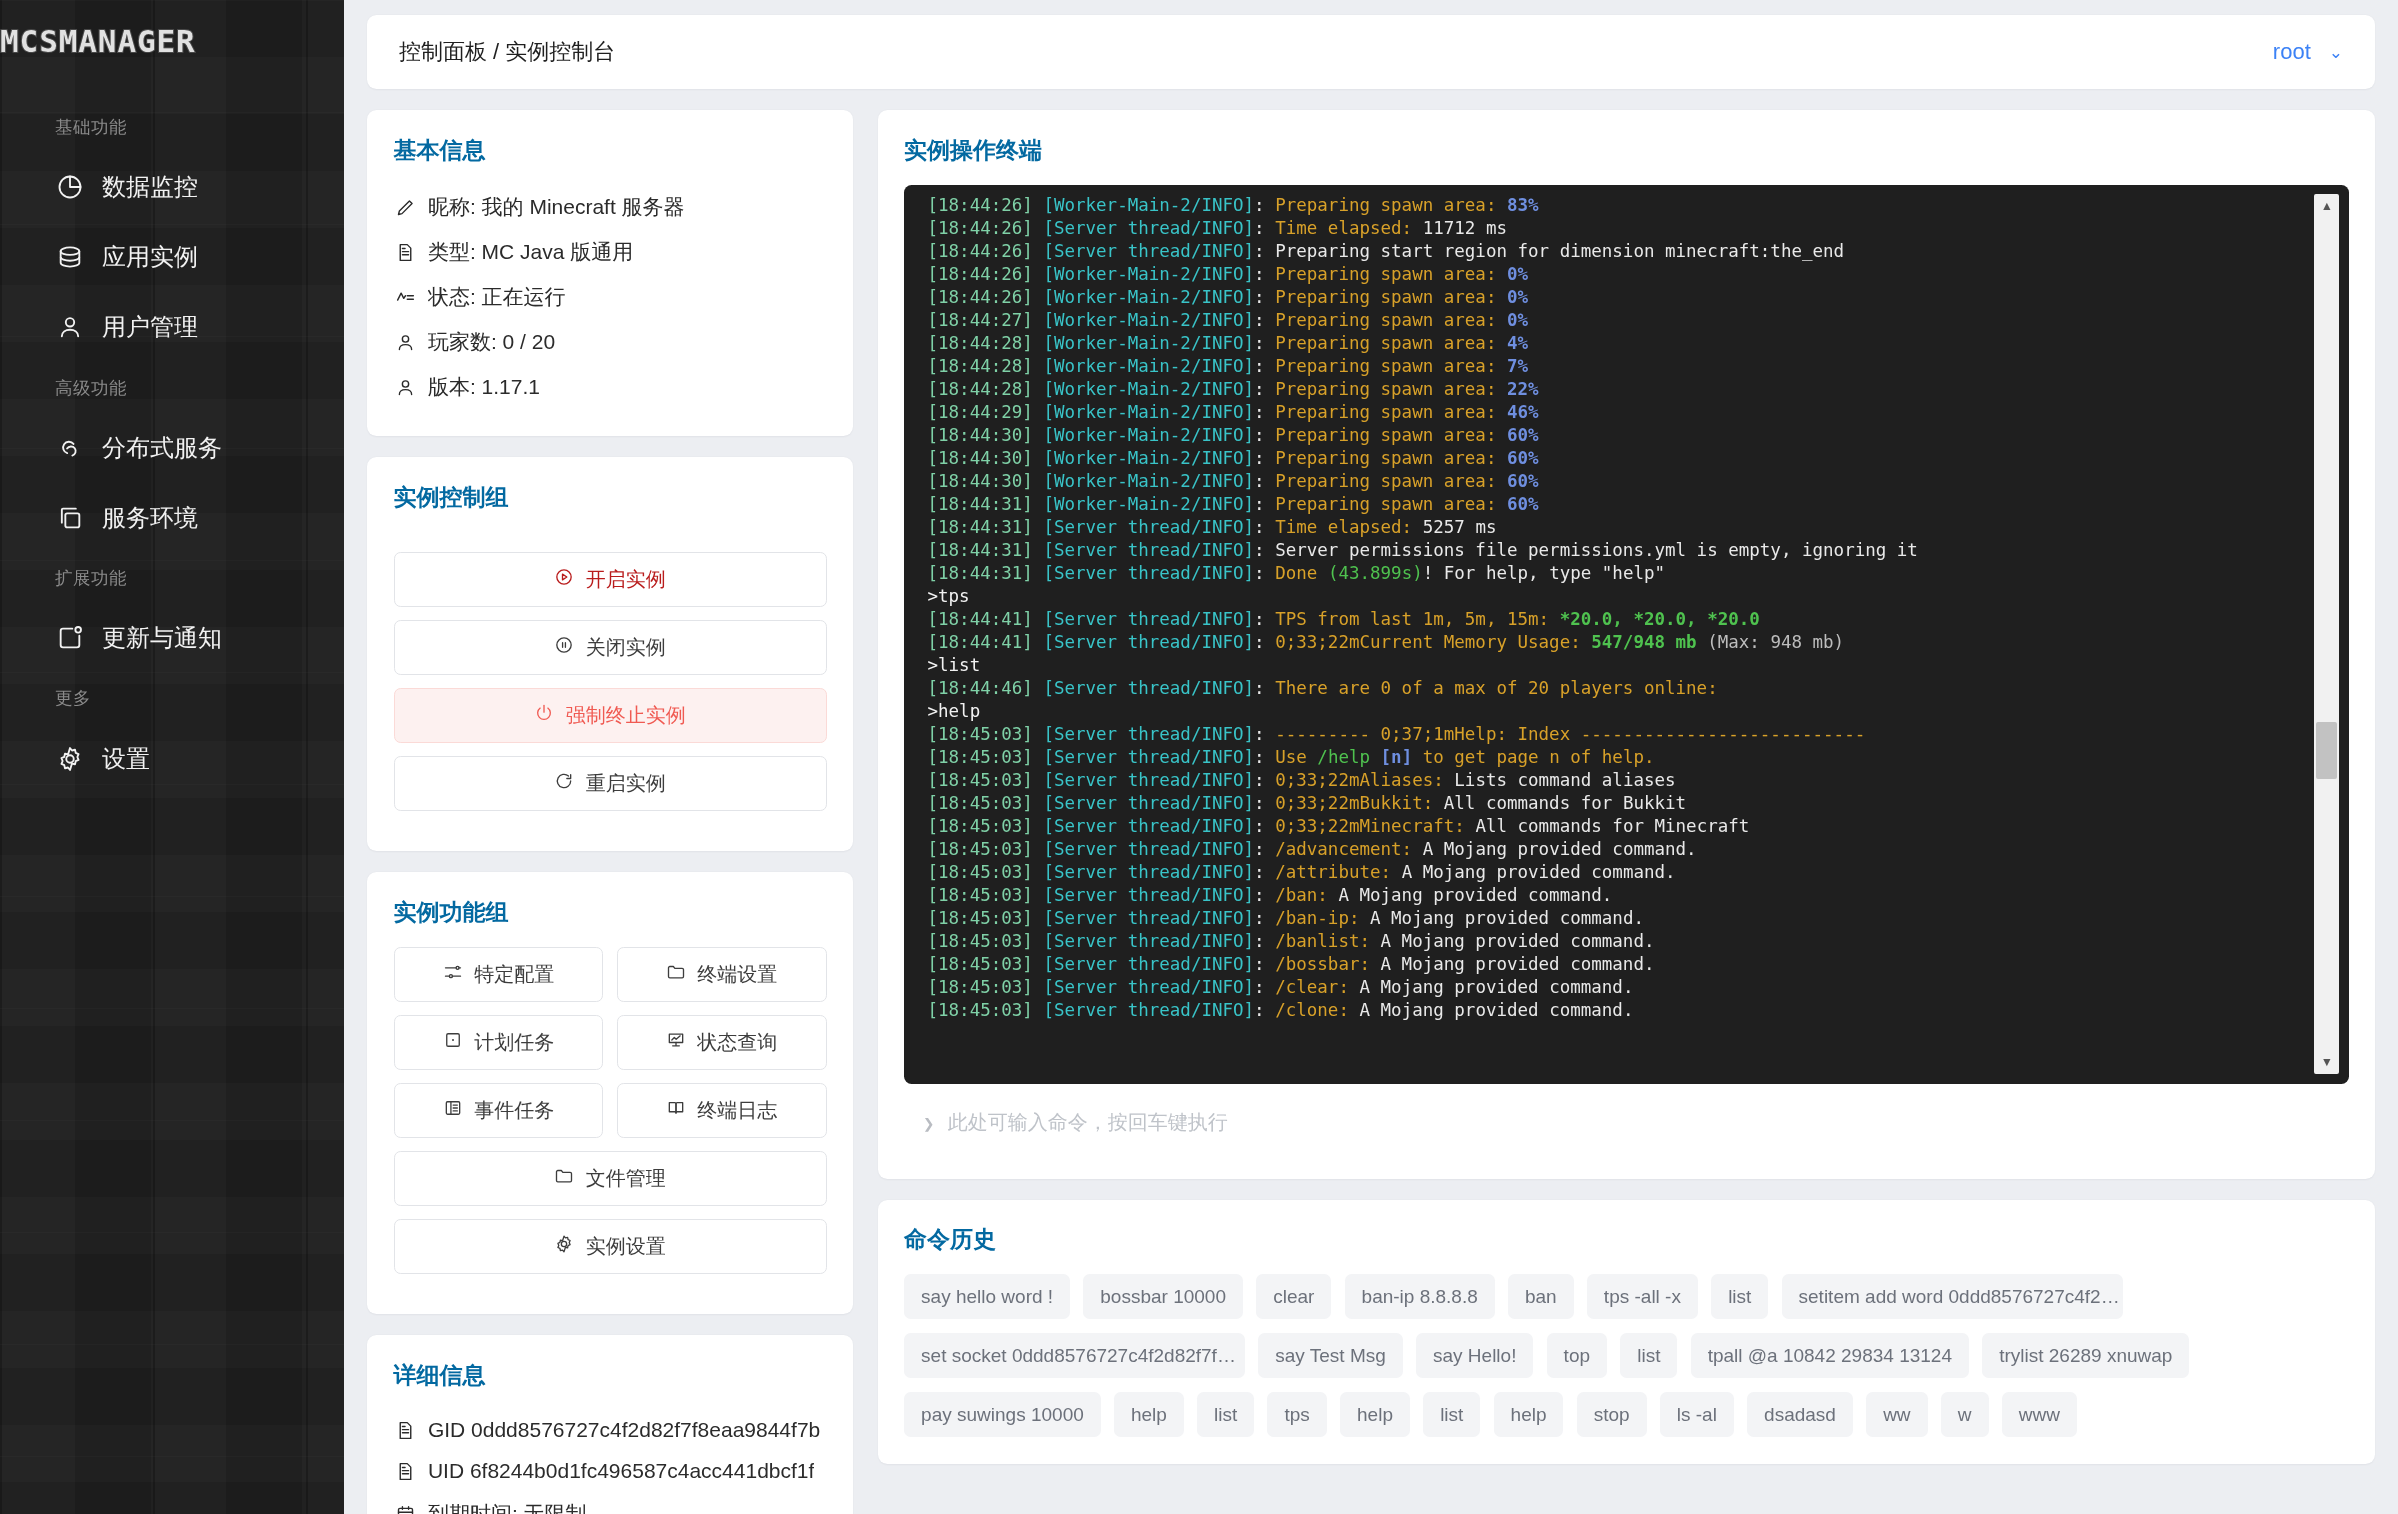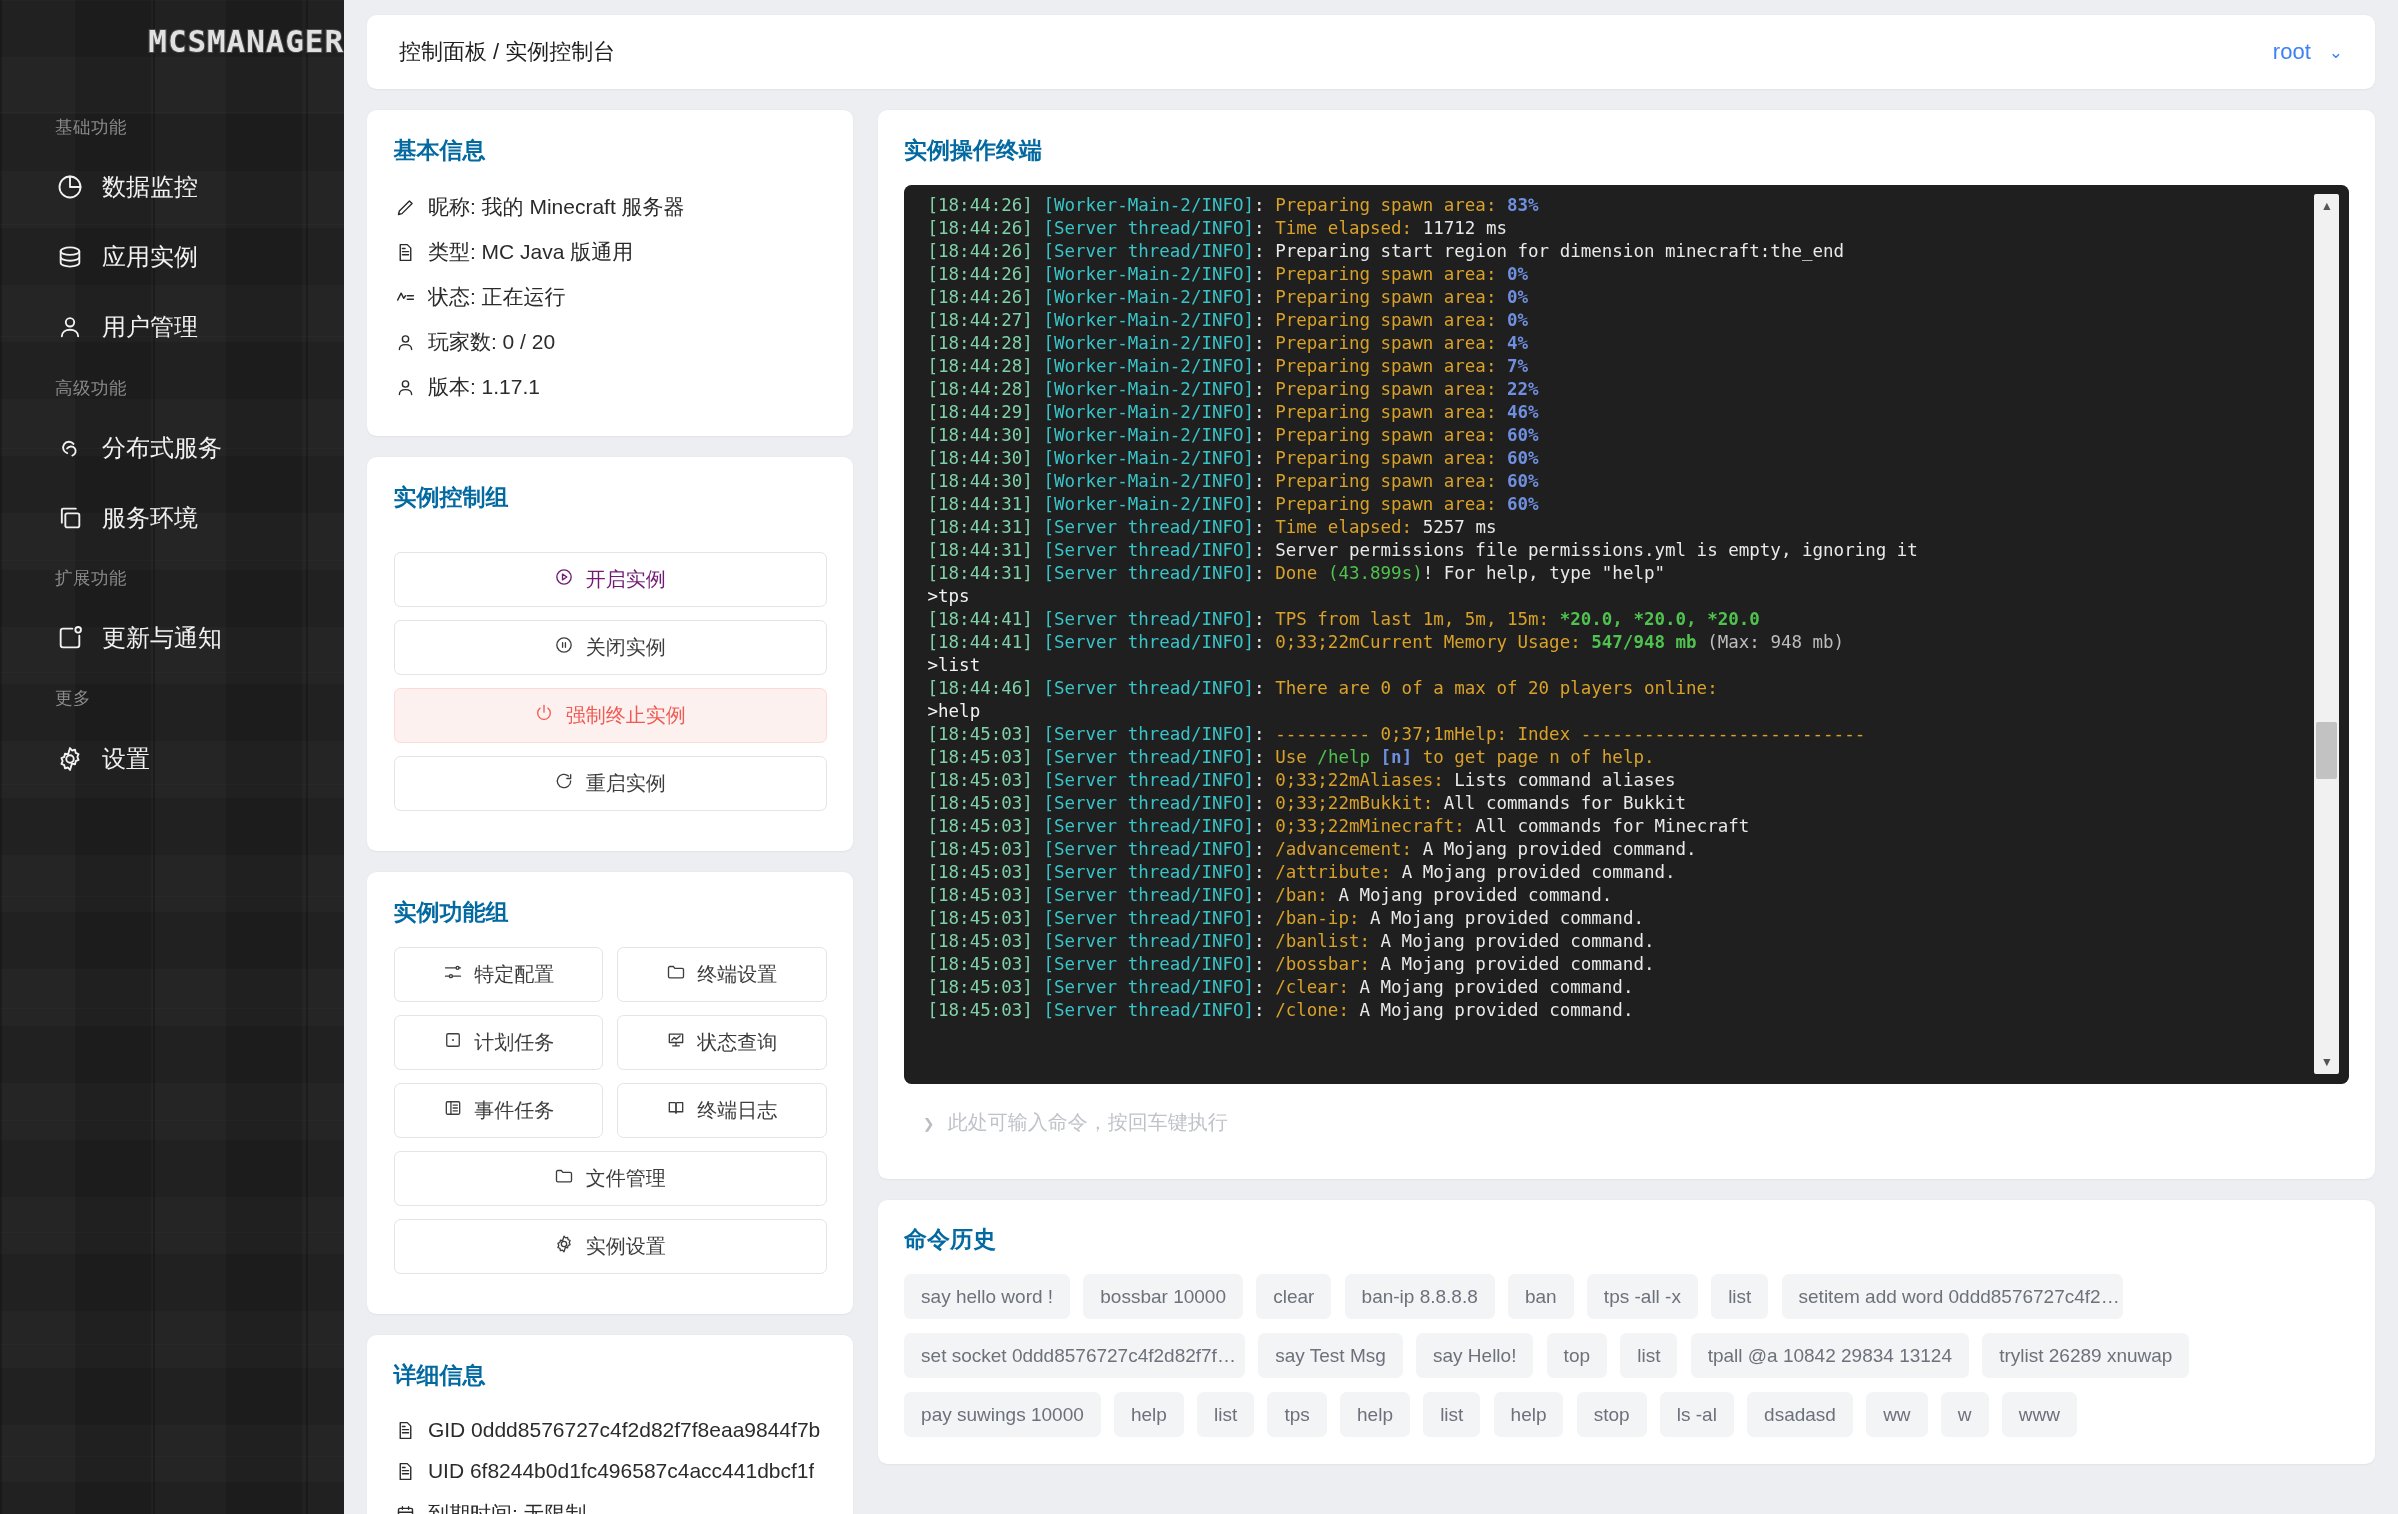--- a/index.html
+++ b/index.html
@@ -27,21 +27,21 @@
   .sidebar::before{
     content:""; position:absolute; inset:0;
     background-image:
       linear-gradient(180deg, rgba(255,255,255,.025) 0 0.9px, transparent 0.9px),
       linear-gradient(90deg, rgba(0,0,0,.25) 0 1.9px, transparent 1.9px);
     background-size: 100% 112px, 153px 100%;
     opacity:.9; pointer-events:none;
   }
   .logo-wrap {
     position: relative; z-index:2;
-    height: 81px; display:flex; align-items:center; justify-content:flex-end;
+    height: 81px; display:flex; align-items:center; justify-content:flex-start;
   }
   .logo {
     font-family: "DejaVu Sans Mono", monospace;
     font-weight: 700; font-size: 31px; letter-spacing: 0.9px;
     color: #dcdcdc;
     -webkit-text-stroke: 1.9px #4b4b4b;
     paint-order: stroke fill;
     text-shadow: 0 0 0 #000;
     filter: contrast(1.05);
   }
@@ -93,21 +93,21 @@
   
   .btn {
     display: flex; align-items: center; justify-content: center; gap: 11.4px;
     height: 55px; width: 100%;
     border: 0.9px solid #e2e4e8; border-radius: 6.6px;
     background: #fff; color: #3d3d3d; font-size: 20px;
     cursor: pointer; margin-bottom: 13.2px;
     font-family: "Liberation Sans", sans-serif;
   }
   .btn .ico svg { width: 20px; height: 20px; stroke: currentColor; fill:none; stroke-width:1.6; }
-  .btn.disabled { color: #701a75; cursor: default; margin-top: 39px; }
+  .btn.disabled { color: #b91c1c; cursor: default; margin-top: 39px; }
   .btn.danger { color: #f05a52; background: #fdf1f0; border-color: #fbdad7; }
   .btn-grid { display: grid; grid-template-columns: 1fr 1fr; gap: 0 13.2px; }
   .btn-grid .btn { width: 100%; }
 
   
   .term-shell {
     background: #1f1f1f; border-radius: 7.6px; padding: 9.5px 5.7px 9.5px 11.4px;
     display: flex; height: 899px;
   }
   .term-body {

